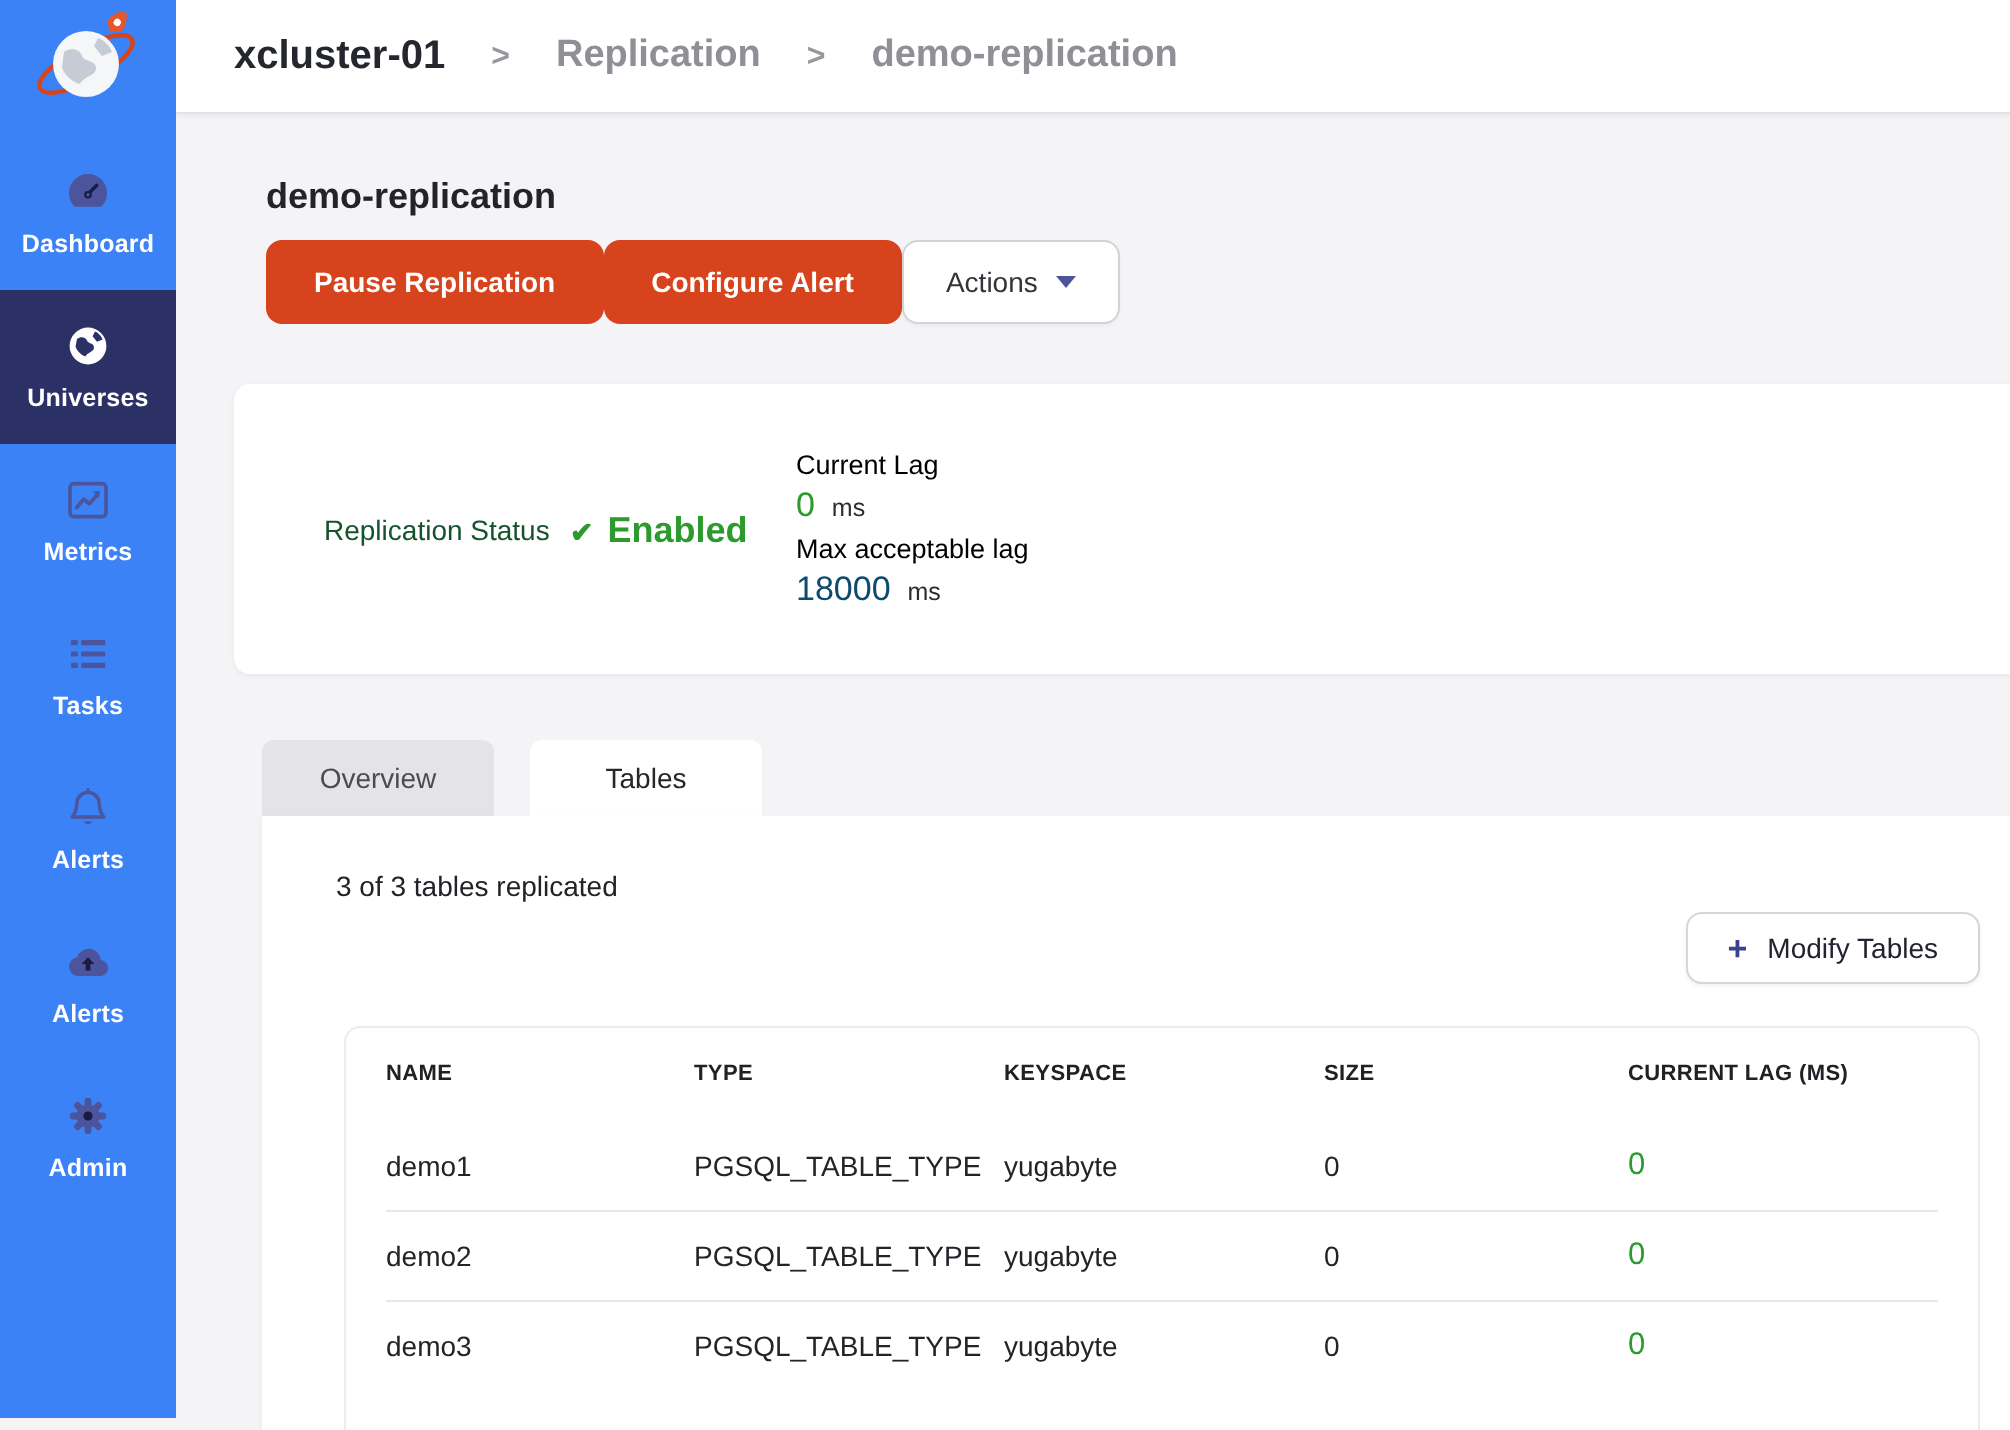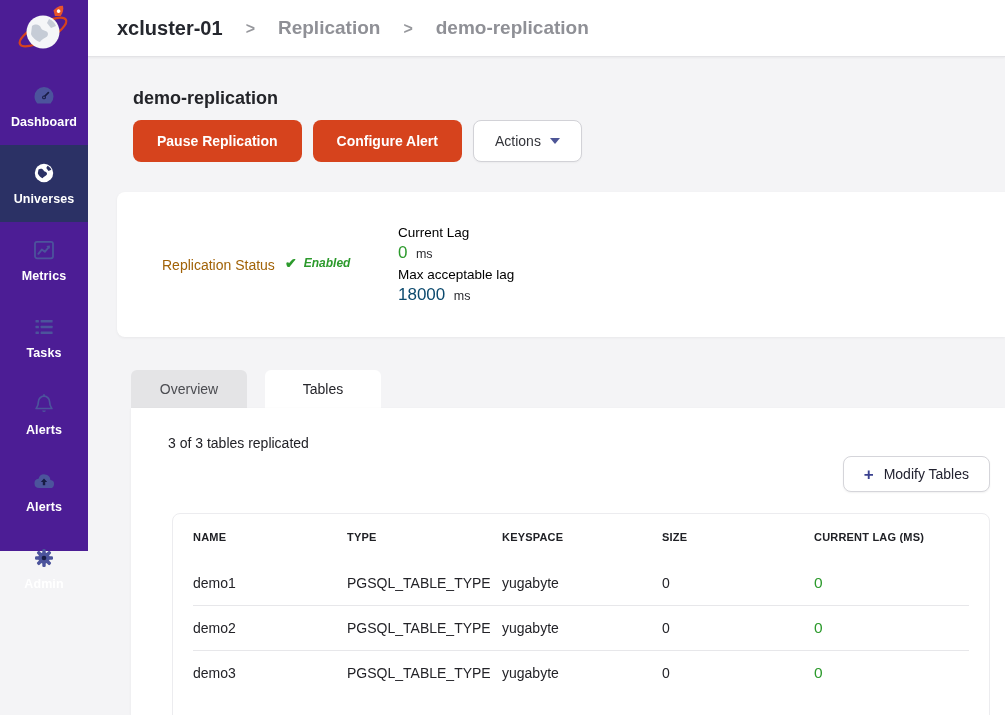--- a/index.html
+++ b/index.html
@@ -5,22 +5,22 @@
   * { margin:0; padding:0; box-sizing:border-box; }
   html,body { width:1005px; height:715px; }
   body {
     position:relative; overflow:hidden;
     font-family:"Liberation Sans", sans-serif;
     background:#f4f4f6;
   }
 
   
   .sidebar {
-    position:absolute; left:0; top:0; width:88px; height:551px;
-    background:#4c1d95; z-index:10;
+    position:absolute; left:0; top:0; width:88px; height:709px;
+    background:#3b82f6; z-index:10;
   }
   .logo-box { height:57px; display:flex; align-items:center; justify-content:center; }
   .nav { padding-top:11px; }
   .nav-item {
     height:77px; display:flex; flex-direction:column; align-items:center;
     justify-content:center; gap:7px; cursor:pointer;
     color:#4c549c; --cut:#181c44;
   }
   .nav-item.active { background:#2b3165; color:#ffffff; --cut:#2b3165; }
   .nav-icon { height:24px; }
@@ -36,43 +36,43 @@
   }
   .crumb-root { font-size:20px; font-weight:700; color:#25272e; }
   .crumb-sep { font-size:16px; font-weight:800; color:#97989d; position:relative; top:1px; }
   .crumb { font-size:19px; font-weight:700; color:#8f9096; }
 
   
   .main { position:absolute; left:88px; right:0; top:57px; bottom:0; background:#f4f4f6; }
 
   .page-title { position:absolute; left:45px; top:31px; font-size:18px; font-weight:700; color:#232429; }
 
-  .btn-row { position:absolute; left:45px; top:63px; display:flex; gap:11px; }
+  .btn-row { position:absolute; left:45px; top:63px; display:flex; }
   .btn { height:42px; border-radius:8px; font-size:14px; display:inline-flex; align-items:center; cursor:pointer; }
   .btn-orange { background:#d6431d; border:none; color:#ffffff; font-weight:700; padding:0 24px; }
   .btn-white {
     background:#ffffff; border:1px solid #d2d2d7; color:#33343a;
     font-weight:400; padding:0 21px; box-shadow:0 1px 2px rgba(0,0,0,.04);
   }
   .caret-down {
     display:inline-block; width:0; height:0; margin-left:9px;
     border-left:5px solid transparent; border-right:5px solid transparent;
     border-top:6px solid #4d5596;
   }
 
   
   .status-panel {
     position:absolute; left:29px; right:0; top:135px; height:145px;
     background:#ffffff; border-radius:8px 0 0 8px;
     box-shadow:0 1px 3px rgba(0,0,0,.05);
   }
-  .sp-label { position:absolute; left:45px; top:65px; font-size:14px; color:#a16207; }
+  .sp-label { position:absolute; left:45px; top:65px; font-size:14px; color:#14532d; }
   .sp-status { position:absolute; left:168px; top:63px; display:flex; align-items:center; gap:7px; }
   .check-glyph { color:#2c9a2c; font-size:14px; font-weight:700; }
-  .sp-enabled { color:#2c9a2c; font-size:12px; font-weight:700;font-style:italic; }
+  .sp-enabled { color:#2c9a2c; font-size:18px; font-weight:700; }
   .sp-lag { position:absolute; left:281px; top:30px; display:flex; flex-direction:column; }
   .lag-caption { font-size:13.5px; color:#000000; line-height:21px; }
   .lag-value-row { line-height:19px; }
   .lag-value-green { font-size:17px; font-weight:500; color:#2c9a2c; }
   .lag-value-dark { font-size:17px; font-weight:500; color:#0c4a6e; }
   .lag-unit { font-size:12.5px; color:#2c2c31; margin-left:4px; }
 
   
   .tab-row { position:absolute; left:43px; top:313px; height:38px; display:flex; gap:18px; }
   .tab {

